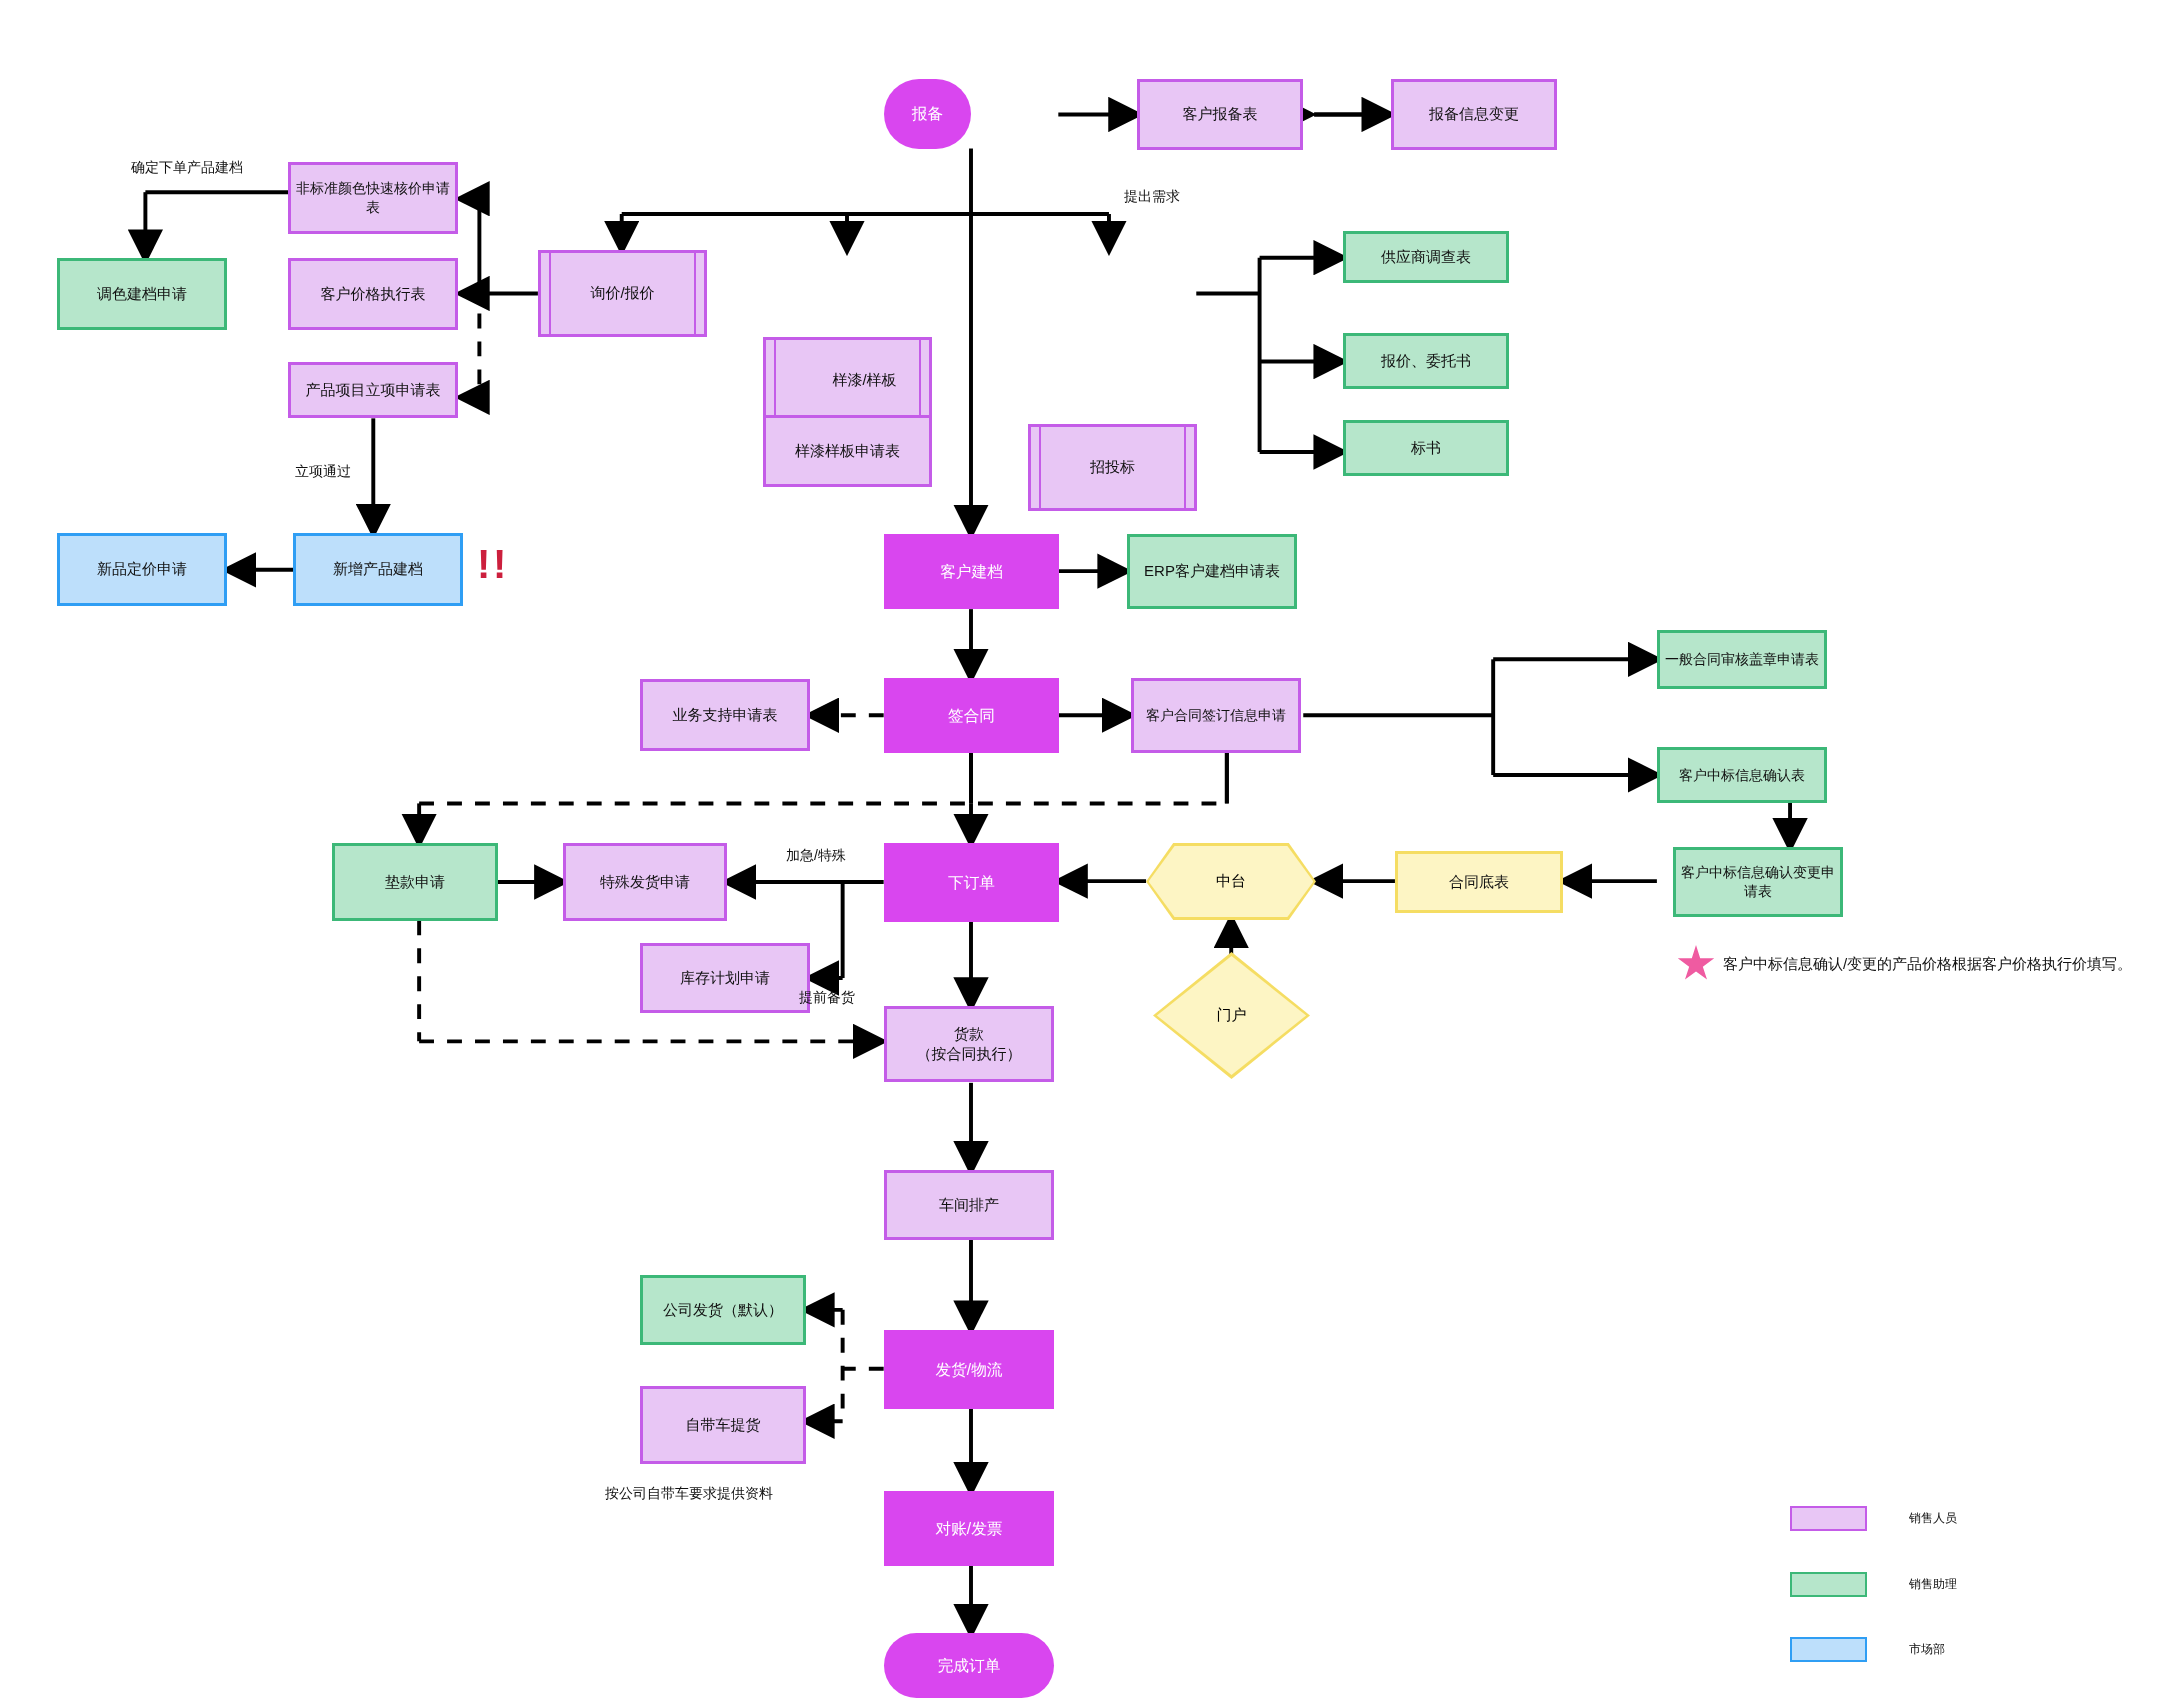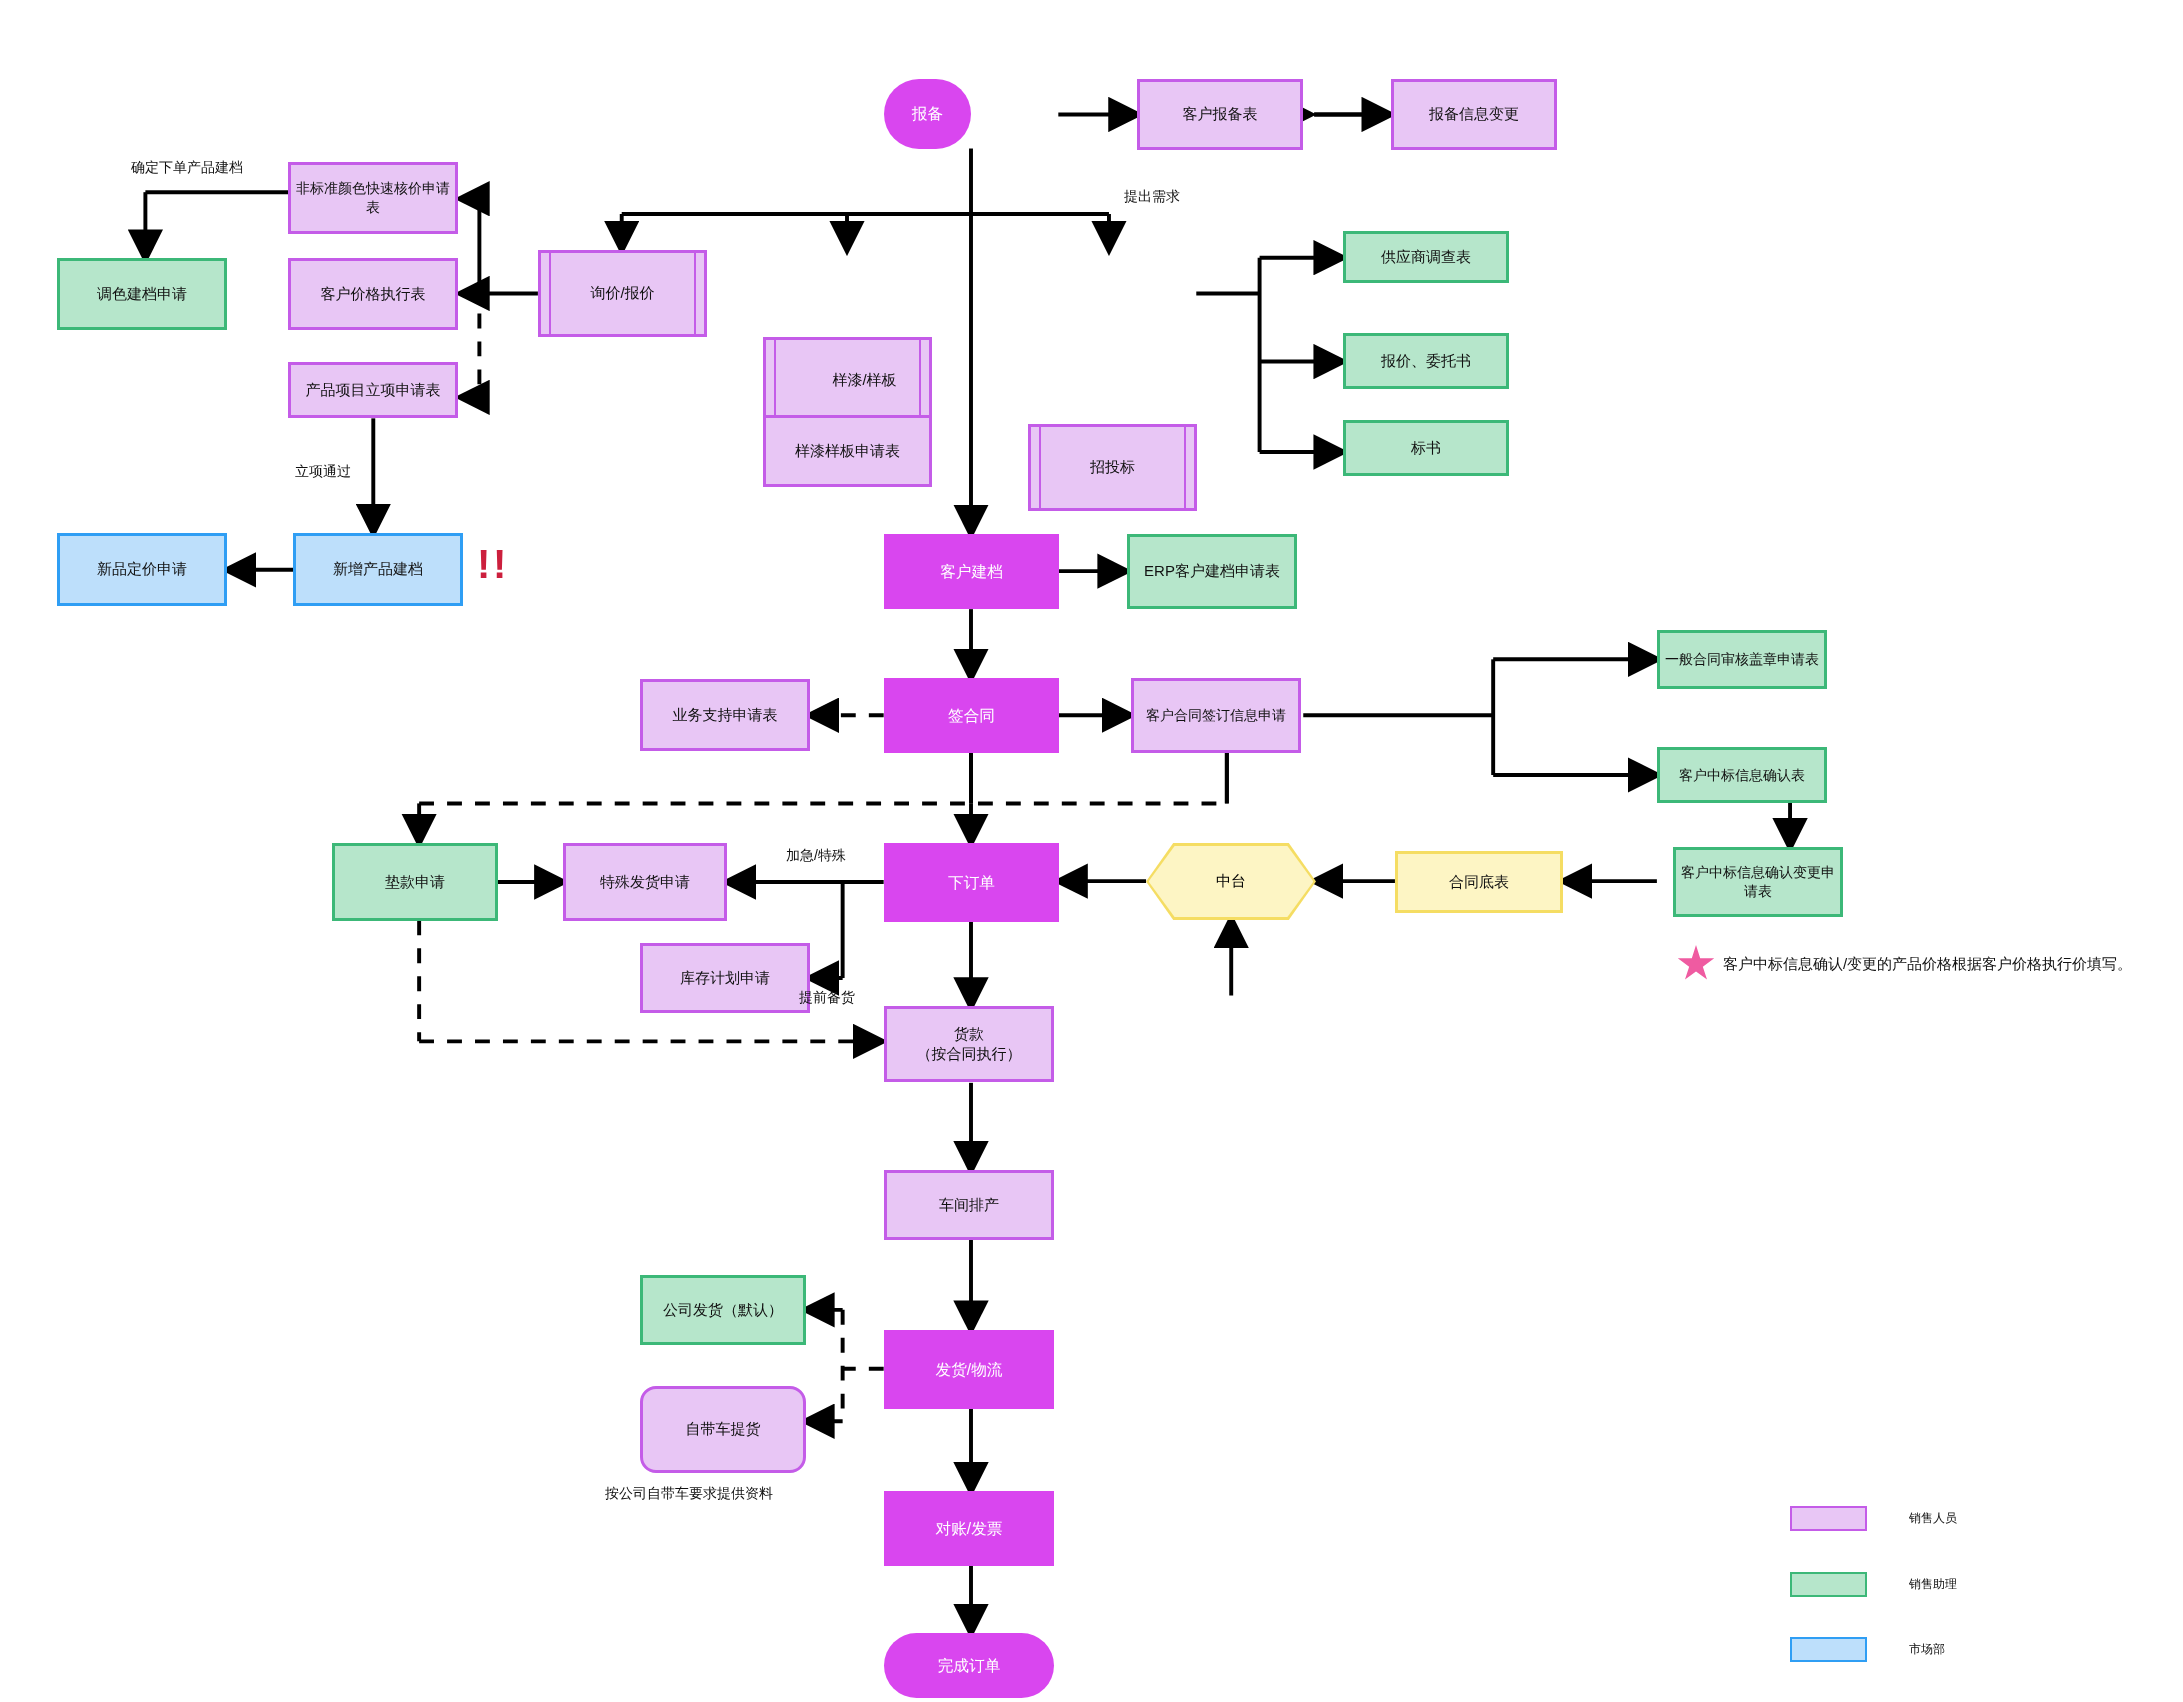--- a/index.html
+++ b/index.html
@@ -290,40 +290,45 @@
   </div>
   <div class="node sales fs-md" style="left:640px;top:943px;width:170px;height:70px;">
     <span>库存计划申请</span>
   </div>
 
   <div class="node hex fs-md" style="left:1146px;top:843px;width:170px;height:77px;">
     <div class="hexbd"></div>
     <div class="hexin"></div>
     <span class="hexlabel">中台</span>
   </div>
+  <div class="node dia fs-md" style="left:1153px;top:952px;width:157px;height:127px;">
+    <div class="diabd"></div>
+    <div class="diain"></div>
+    <span class="dialabel">门户</span>
+  </div>
   <div class="node system fs-md" style="left:1395px;top:851px;width:168px;height:62px;">
     <span>合同底表</span>
   </div>
 
   <div class="node sales fs-md" style="left:884px;top:1006px;width:170px;height:76px;flex-direction:column;">
     <span>货款</span>
     <span>（按合同执行）</span>
   </div>
 
   <div class="node sales fs-md" style="left:884px;top:1170px;width:170px;height:70px;">
     <span>车间排产</span>
   </div>
 
   <div class="node sales-solid fs-lg" style="left:884px;top:1330px;width:170px;height:79px;">
     <span>发货/物流</span>
   </div>
   <div class="node assist fs-md" style="left:640px;top:1275px;width:166px;height:70px;">
     <span>公司发货（默认）</span>
   </div>
-  <div class="node sales fs-md" style="left:640px;top:1386px;width:166px;height:87px;border-radius:16px;">
+  <div class="node sales fs-md" style="left:640px;top:1386px;width:166px;height:78px;">
     <span>自带车提货</span>
   </div>
 
   <div class="node sales-solid fs-lg" style="left:884px;top:1491px;width:170px;height:75px;">
     <span>对账/发票</span>
   </div>
   <div class="node sales-solid terminator fs-lg" style="left:884px;top:1633px;width:170px;height:65px;">
     <span>完成订单</span>
   </div>
 

